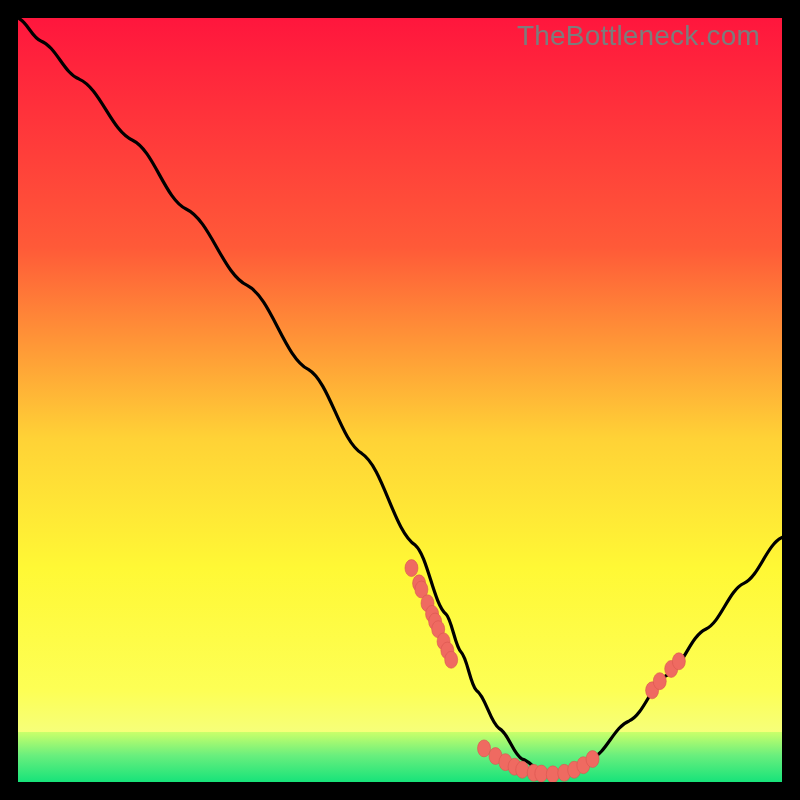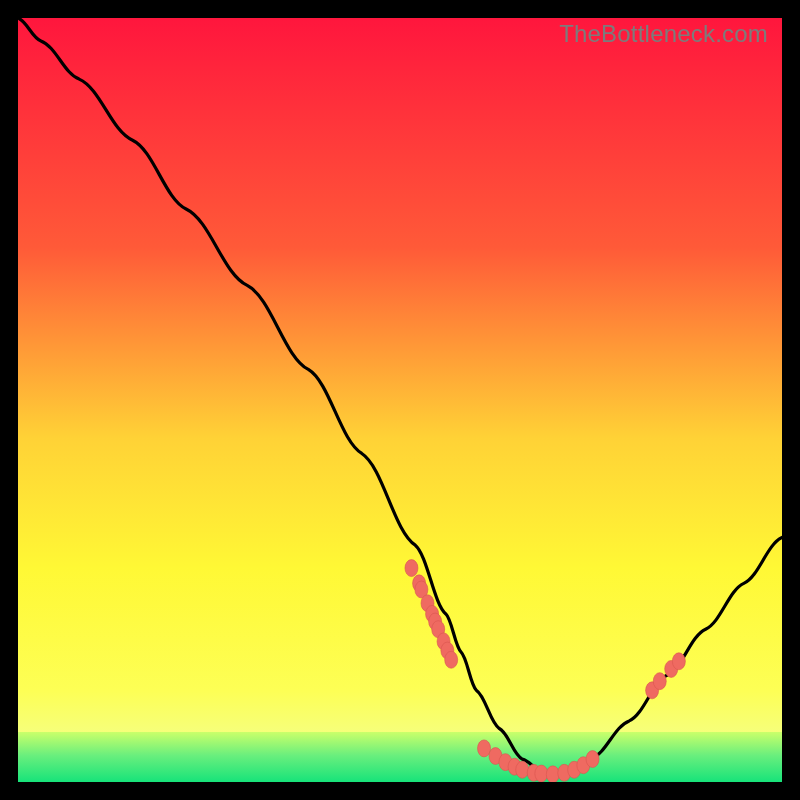--- a/index.html
+++ b/index.html
@@ -1,18 +1,18 @@
 <!DOCTYPE html>
 <html><head>
 <meta charset="utf-8">
 <style>
   html,body{margin:0;padding:0;width:800px;height:800px;background:#000;overflow:hidden;font-family:Arial,Helvetica,sans-serif}
   .frame{position:absolute;left:18px;top:18px;width:764px;height:764px;background:#000}
   .plot{position:absolute;left:0;top:0;width:764px;height:764px;}
-  .watermark{position:absolute;right:14px;top:2px;color:#7c7c7c;font-size:24px;font-weight:400;letter-spacing:.2px}
+  .watermark{position:absolute;right:22px;top:2px;color:#7c7c7c;font-size:28px;font-weight:400;letter-spacing:.2px}
   svg{display:block}
 </style>
 </head>
 <body>
 
 <div class="frame">
   <div class="plot">
     <svg id="svg" width="764" height="764" viewBox="0 0 764 764">
         <defs>
           <linearGradient id="bg" x1="0" y1="0" x2="0" y2="1">

